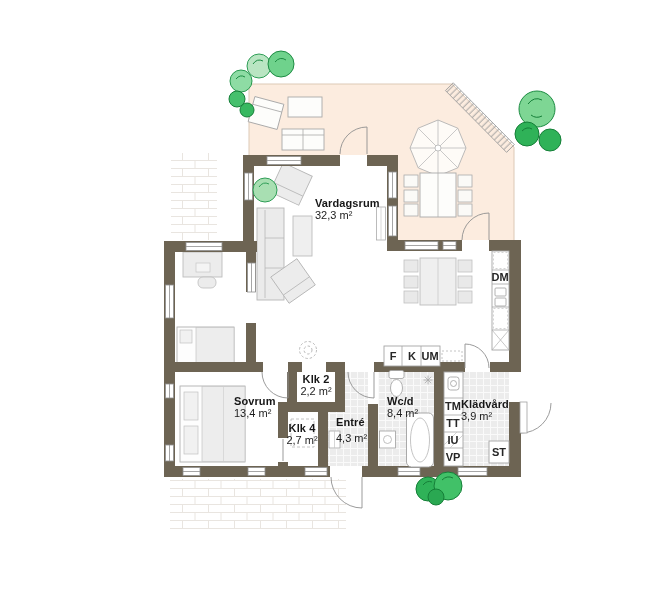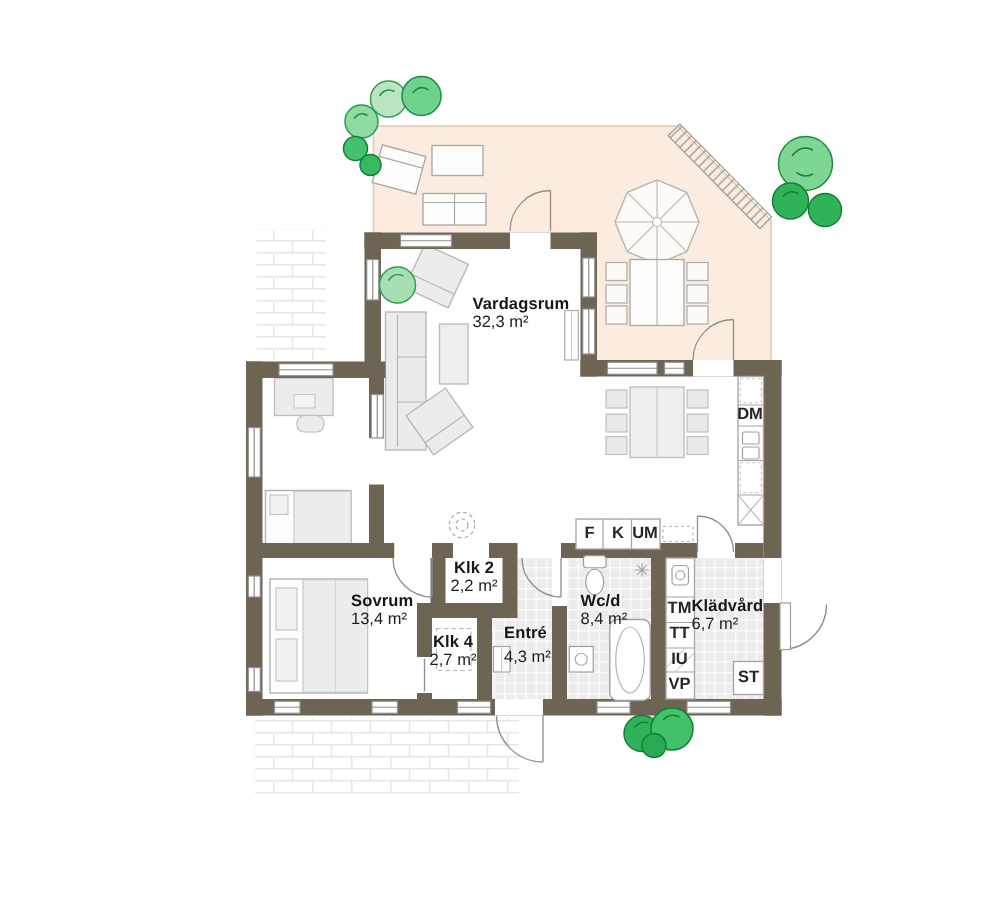--- a/index.html
+++ b/index.html
@@ -315,21 +315,21 @@
 <div class="rl" style="left:336px;top:416px">
   <span class="nm">Entré</span>
   <span class="ar mt">4,3 m²</span>
 </div>
 <div class="rl" style="left:387px;top:395px">
   <span class="nm">Wc/d</span>
   <span class="ar">8,4 m²</span>
 </div>
 <div class="rl" style="left:461px;top:398px">
   <span class="nm">Klädvård</span>
-  <span class="ar">6,7 m²</span>
+  <span class="ar">3,9 m²</span>
 </div>
 
 <div class="sl" style="left:500px;top:277px">DM</div>
 <div class="sl" style="left:393px;top:356px">F</div>
 <div class="sl" style="left:412px;top:356px">K</div>
 <div class="sl" style="left:430px;top:356px">UM</div>
 <div class="sl" style="left:453px;top:406px">TM</div>
 <div class="sl" style="left:453px;top:423px">TT</div>
 <div class="sl" style="left:453px;top:440px">IU</div>
 <div class="sl" style="left:453px;top:457px">VP</div>

